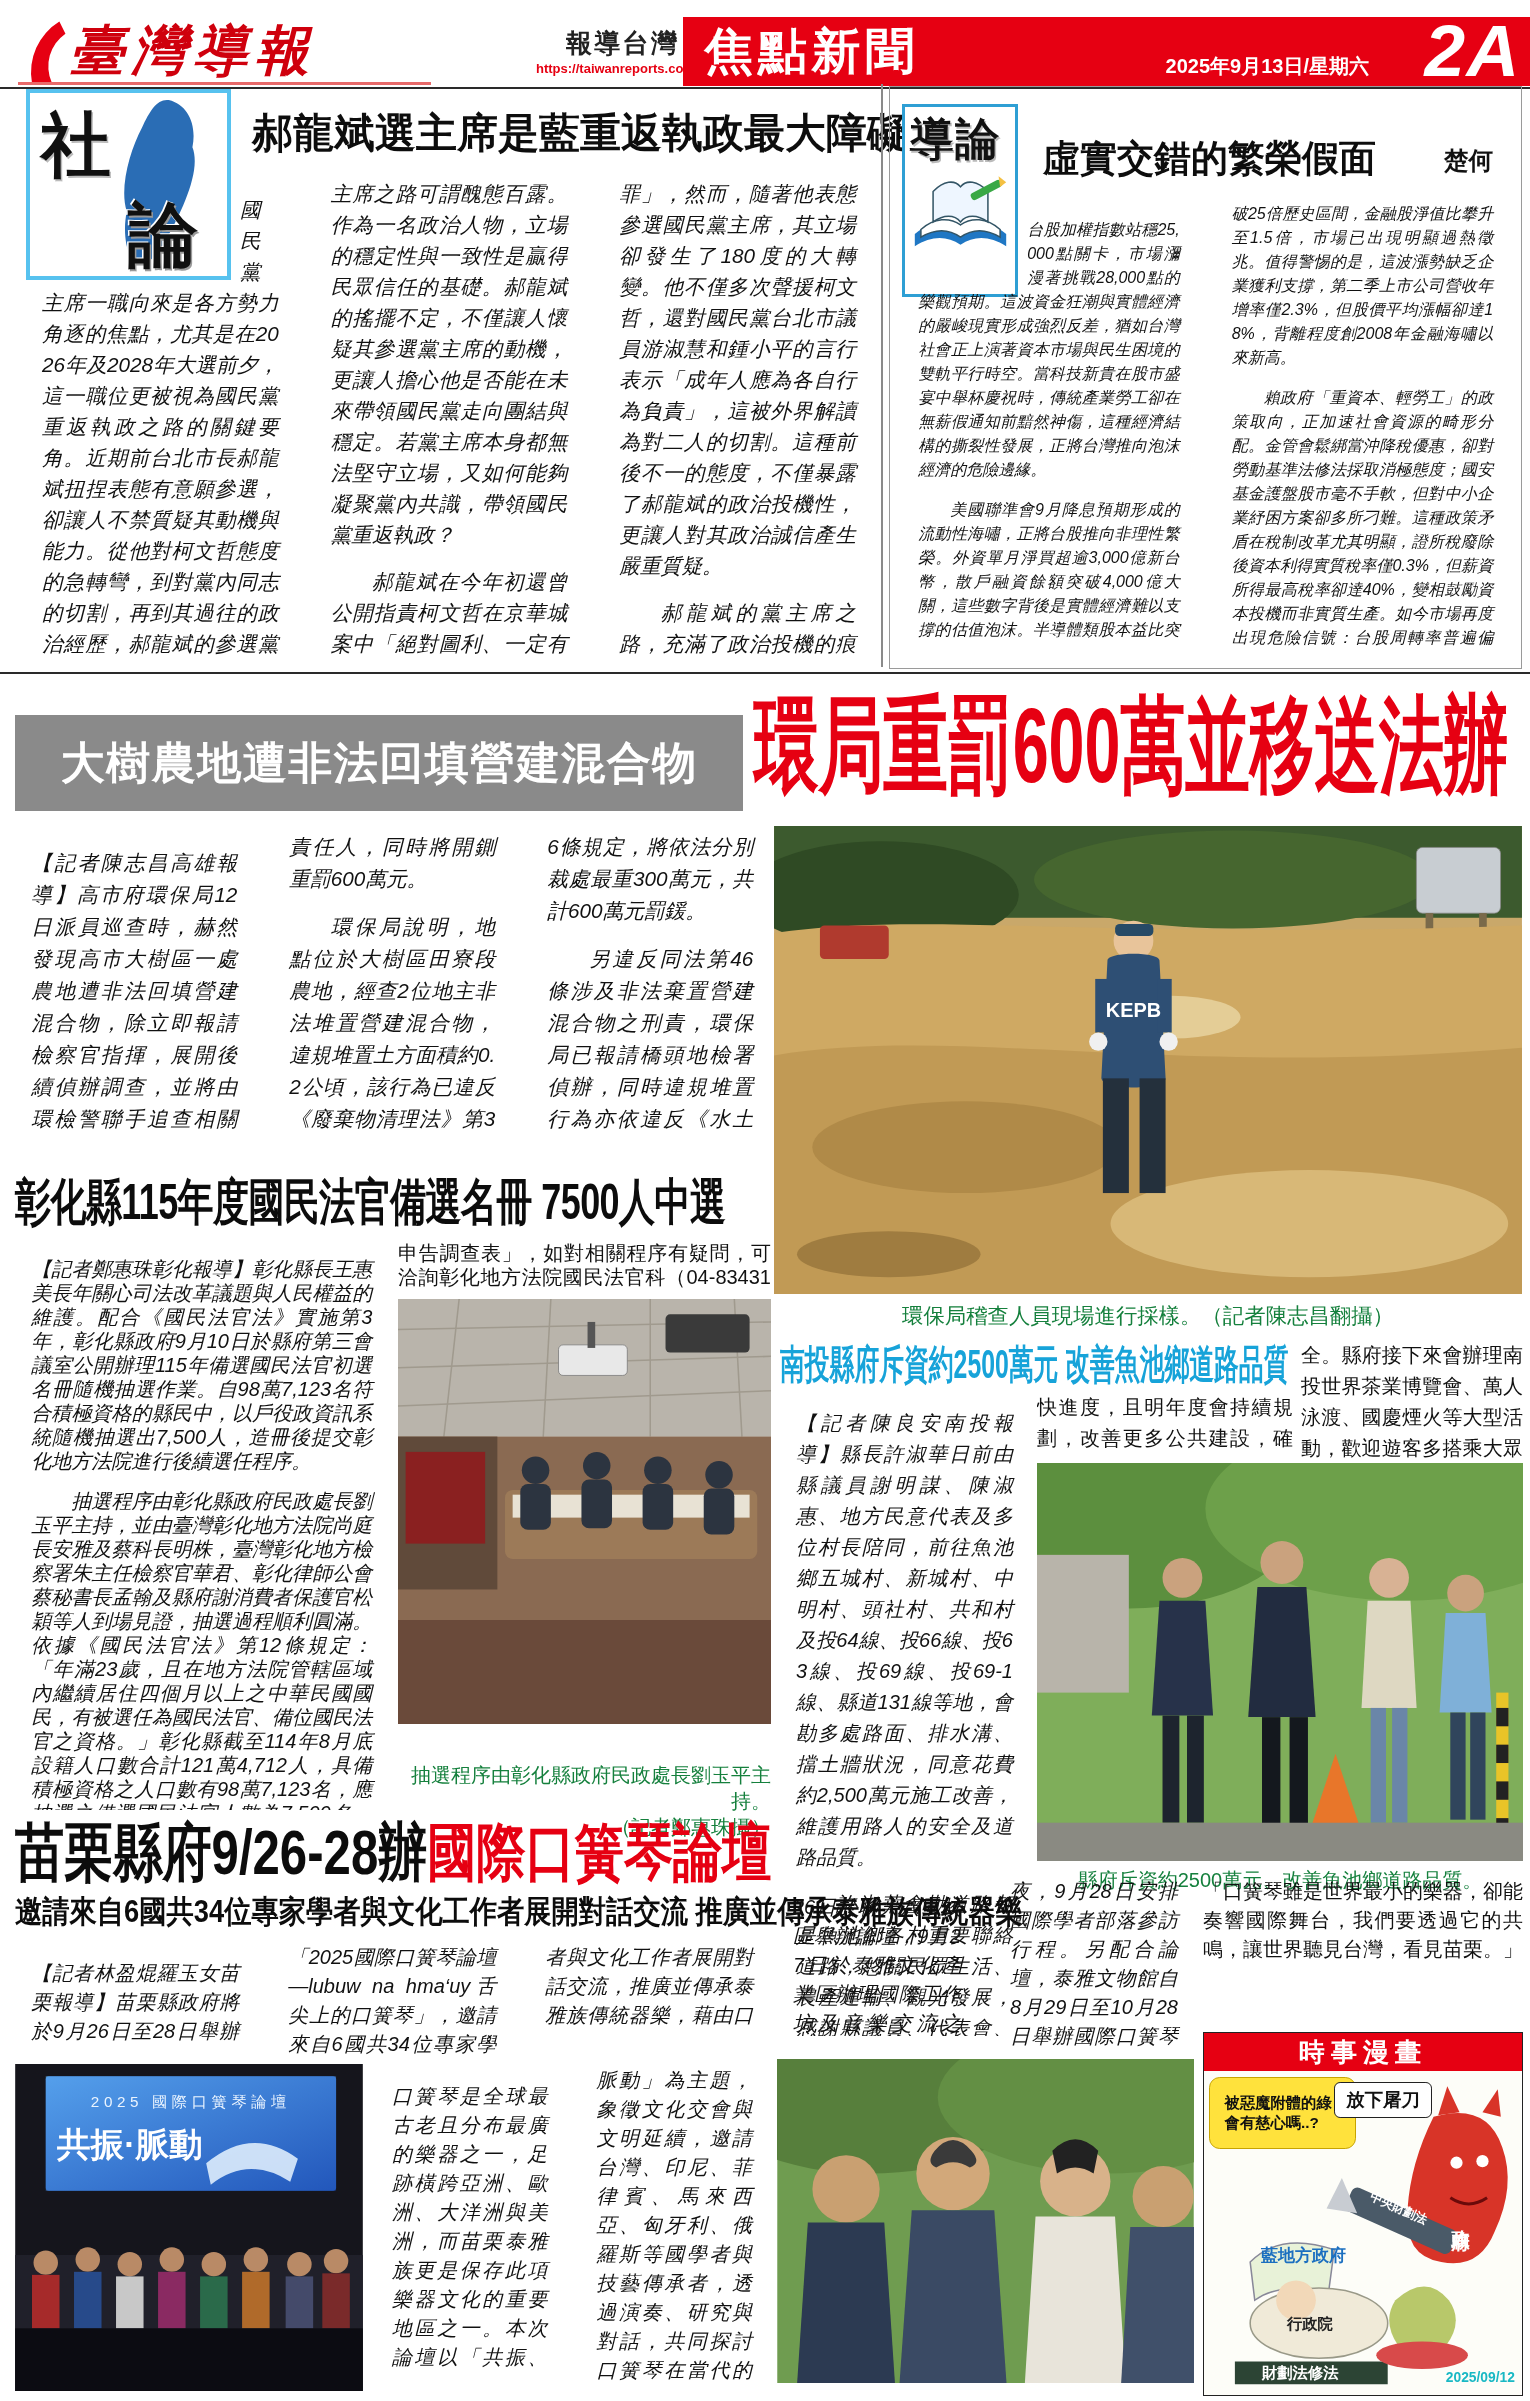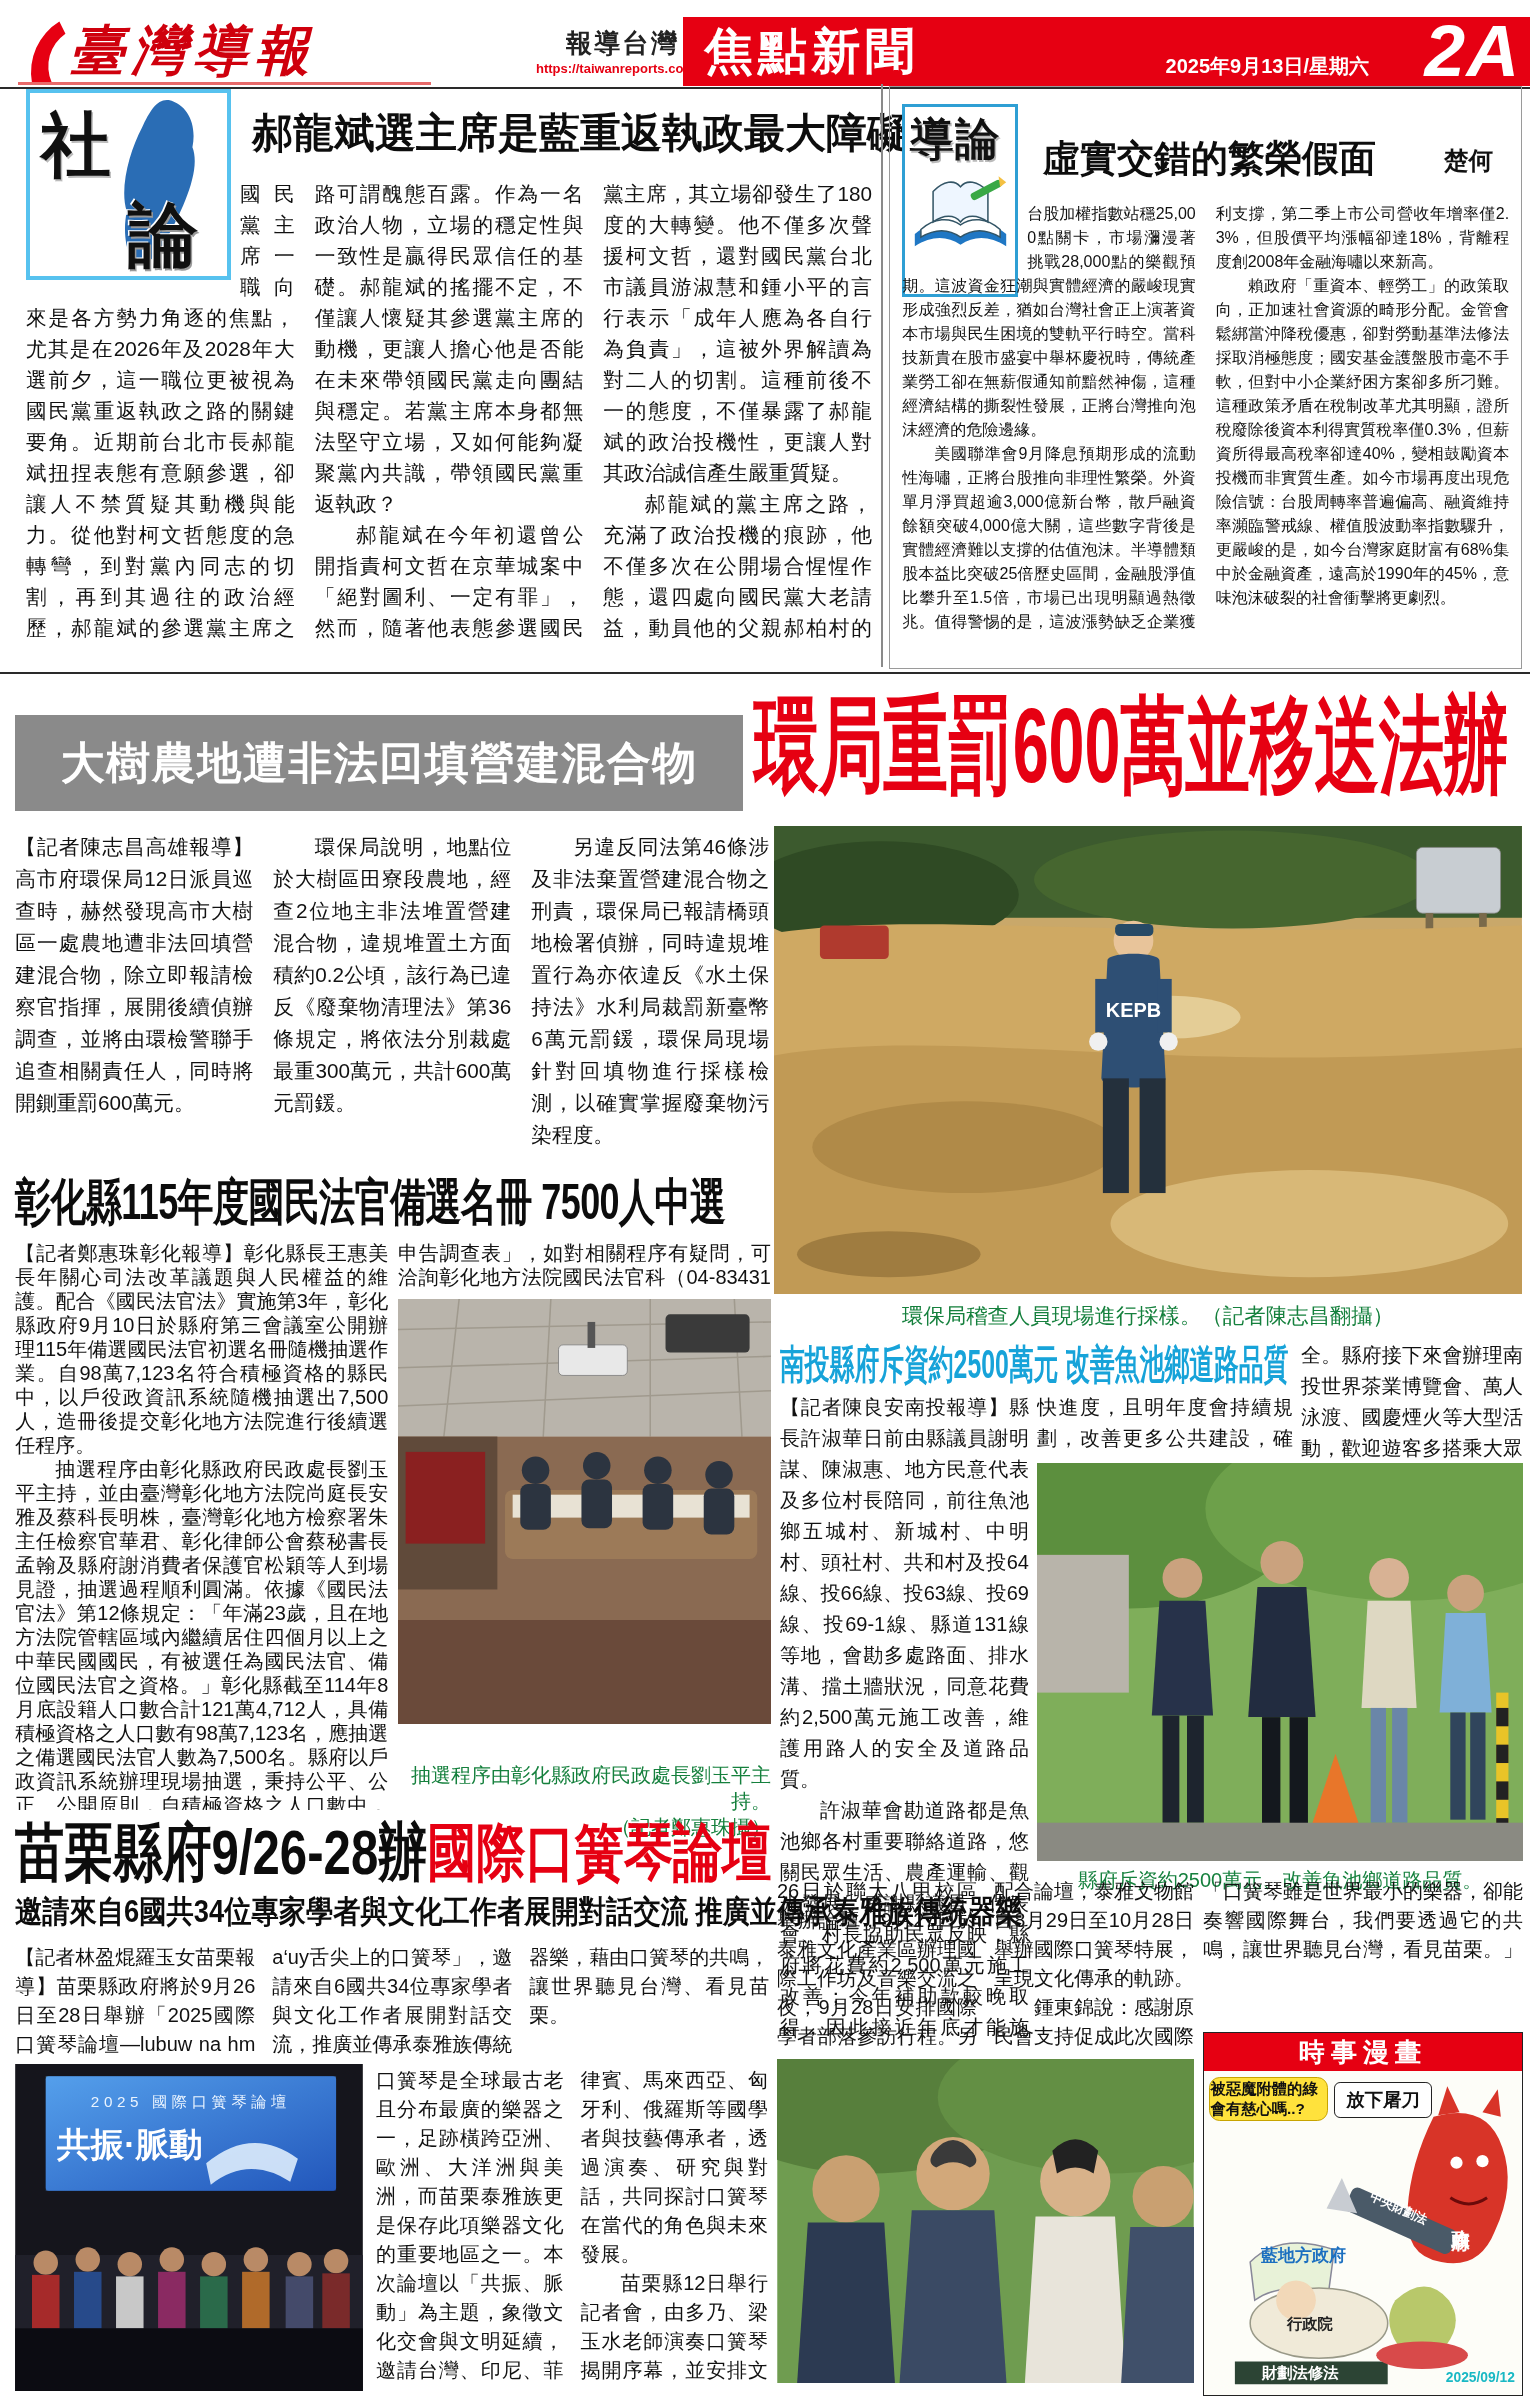--- a/index.html
+++ b/index.html
@@ -1,20 +1,20 @@
 <!DOCTYPE html>
 <html style="font-size:12.2px"><head>
 <meta charset="utf-8">
 <style>
   html,body{margin:0;padding:0;background:#e8e8e8;}
   #page{position:relative;width:1530px;height:2401px;background:#fff;overflow:hidden;
         font-family:"Liberation Sans","DejaVu Sans",sans-serif;color:#111;}
   .abs{position:absolute;}
   .jt{text-align:justify;word-break:break-all;overflow:hidden;}
-  .jt p{margin:0;text-indent:2em;}
+  .jt p{margin:16px;text-indent:2em;font-style:italic;}
   .jt p.nofirst{text-indent:0;}
   
   #redbar{background:#e60012;color:#fff;}
   #masthead{color:#cf000d;font-weight:900;font-style:italic;letter-spacing:7.7px;}
   
   .badgebox{border:4.6px solid #57c2ef;background:#fff;box-sizing:border-box;}
   .badgechar{font-weight:900;color:#101010;text-shadow:1.5px 1.5px 0 #bbb;}
   .edtitle{font-weight:900;color:#0d0d0d;white-space:nowrap;}
   .vrule{background:#8a8a8a;}
   .hrule{background:#2a2a2a;}
@@ -306,21 +306,21 @@
         <path d="M322,166 q24,16 48,0" stroke="#6a0a0a" stroke-width="4" fill="none"></path>
         <rect x="196" y="150" width="150" height="34" rx="8" transform="rotate(24 196 150)" fill="#4a5a68"></rect>
         <polygon points="180,140 200,186 160,180" fill="#c8ccd2"></polygon>
         <path d="M60,250 q40,-40 110,-16 l-8,60 q-60,-20 -96,6Z" fill="#e8f2d8" stroke="#889" stroke-width="2"></path>
         <ellipse cx="150" cy="330" rx="90" ry="46" fill="#f0ead8" stroke="#998" stroke-width="2"></ellipse>
         <circle cx="120" cy="300" r="26" fill="#f2d8b8"></circle>
         <path d="M40,380 h200 v30 h-200Z" fill="#2c4434"></path>
         <path d="M250,300 q40,-36 70,0 q20,28 -4,60 q-30,24 -62,0 q-22,-32 -4,-60Z" fill="#b8c86a"></path>
         <ellipse cx="285" cy="372" rx="60" ry="18" fill="#d84a4a"></ellipse>
       </svg>
-      <div class="cartLabel" style="left:4.6px;top:6.1px;width:115px;background:#ffe23c;border:1.5px solid #c8a400;border-radius:10.7px;padding:1px;font-size:15.3px;line-height:20px;">被惡魔附體的綠會有慈心嗎..?</div>
+      <div class="cartLabel" style="left:4.6px;top:6.1px;width:115px;background:#ffe23c;border:1.5px solid #c8a400;border-radius:10.7px;padding:15px;font-size:15.3px;line-height:20px;">被惡魔附體的綠會有慈心嗎..?</div>
       <div class="cartLabel" style="left:130px;top:10.7px;width:90px;background:#fff;border:1.5px solid #222;border-radius:6.1px;padding:4.6px 3.1px;font-size:18.4px;text-align:center;">放下屠刀</div>
       <div class="cartLabel" style="left:246px;top:145px;width:23px;font-size:18.4px;color:#fff;writing-mode:vertical-rl;">賴政府</div>
       <div class="cartLabel" style="left:164px;top:129px;font-size:12.2px;color:#fff;transform:rotate(24deg);">中央財劃法</div>
       <div class="cartLabel" style="left:57px;top:173px;font-size:17px;color:#1b6fc0;">藍地方政府</div>
       <div class="cartLabel" style="left:83px;top:243px;font-size:15.3px;color:#222;">行政院</div>
       <div class="cartLabel" style="left:58px;top:292px;font-size:15.3px;color:#fff;">財劃法修法</div>
       <div class="cartLabel" style="right:6.1px;bottom:10px;font-size:13.8px;color:#19b8c4;">2025/09/12</div>
     </div>
   </div>
 

